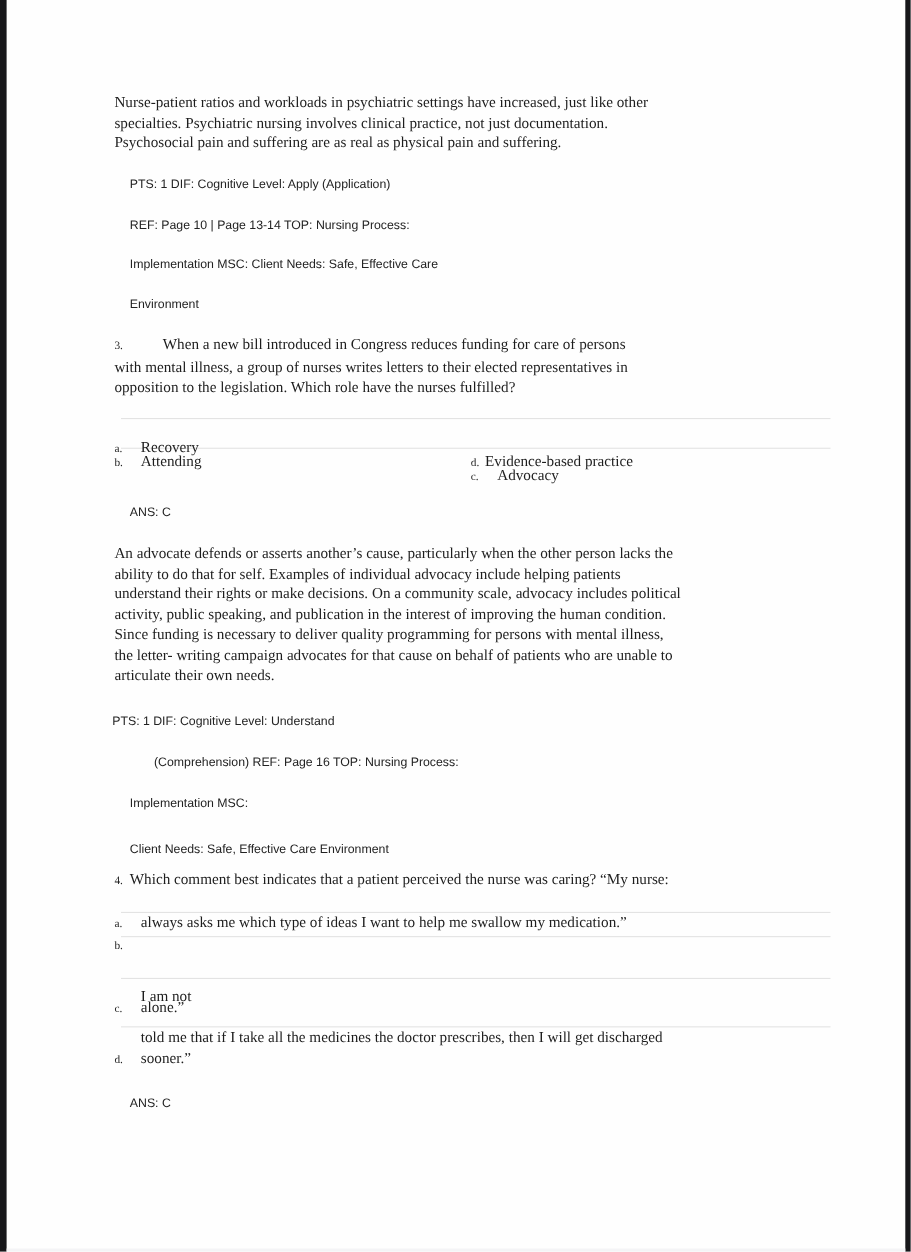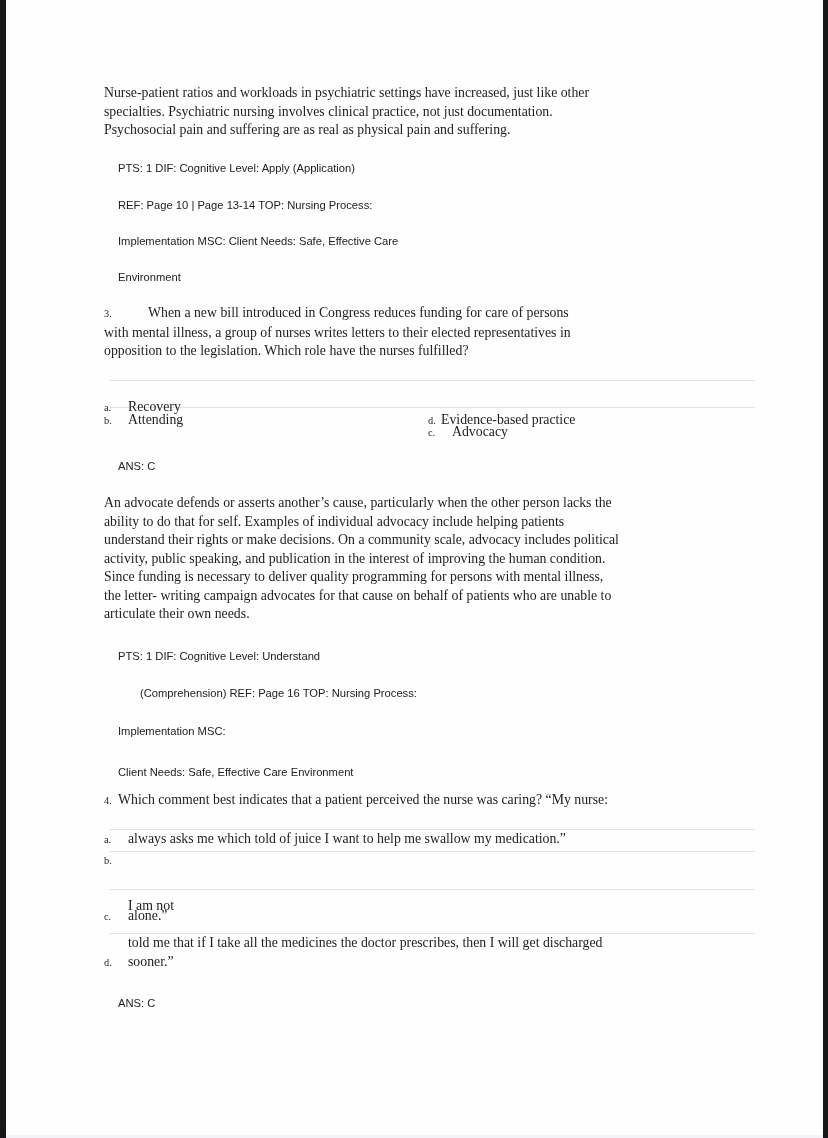--- a/index.html
+++ b/index.html
@@ -65,37 +65,37 @@
 <div class="abs sans" style="left:104px;top:459px;">ANS: C</div>
 
 <div class="abs serif pre" style="left:104px;top:494px;width:660px;">An advocate defends or asserts another’s cause, particularly when the other person lacks the
 ability to do that for self. Examples of individual advocacy include helping patients
 understand their rights or make decisions. On a community scale, advocacy includes political
 activity, public speaking, and publication in the interest of improving the human condition.
 Since funding is necessary to deliver quality programming for persons with mental illness,
 the letter- writing campaign advocates for that cause on behalf of patients who are unable to
 articulate their own needs.</div>
 
-<div class="abs sans" style="left:104px;top:649px;">PTS: 1 DIF: Cognitive Level: Understand</div>
+<div class="abs sans" style="left:88px;top:649px;">PTS: 1 DIF: Cognitive Level: Understand</div>
 <div class="abs sans" style="left:104px;top:686px;margin-left:22px;">(Comprehension) REF: Page 16 TOP: Nursing Process:</div>
 <div class="abs sans" style="left:104px;top:724px;">Implementation MSC:</div>
 <div class="abs sans" style="left:104px;top:765px;">Client Needs: Safe, Effective Care Environment</div>
 
 <div class="abs serif" style="left:104px;top:791px;width:680px;">
   <span class="marker m14">4.</span><span class="pre">Which comment best indicates that a patient perceived the nurse was caring? “My nurse:</span>
 </div>
 
 <div class="rule" style="top:829px;"></div>
 <div class="rule" style="top:851px;"></div>
 <div class="rule" style="top:889px;"></div>
 <div class="rule" style="top:933px;"></div>
 
 <div class="abs serif optrow" style="left:104px;top:830px;width:655px;">
   <span class="marker m24">a.</span>
-    <span class="opt-text">always asks me which told of juice I want to help me swallow my medication.”</span>
+    <span class="opt-text">always asks me which type of ideas I want to help me swallow my medication.”</span>
 </div>
 <div class="abs serif optrow" style="left:104px;top:852px;width:655px;">
   <span class="marker m24">b.</span>
 </div>
 <div class="abs serif" style="left:128px;top:897px;">I am not</div>
 <div class="abs serif optrow" style="left:104px;top:907px;width:655px;">
   <span class="marker m24">c.</span>
     <span class="opt-text">alone.”</span>
 </div>
 <div class="abs serif" style="left:128px;top:934px;">told me that if I take all the medicines the doctor prescribes, then I will get discharged</div>

